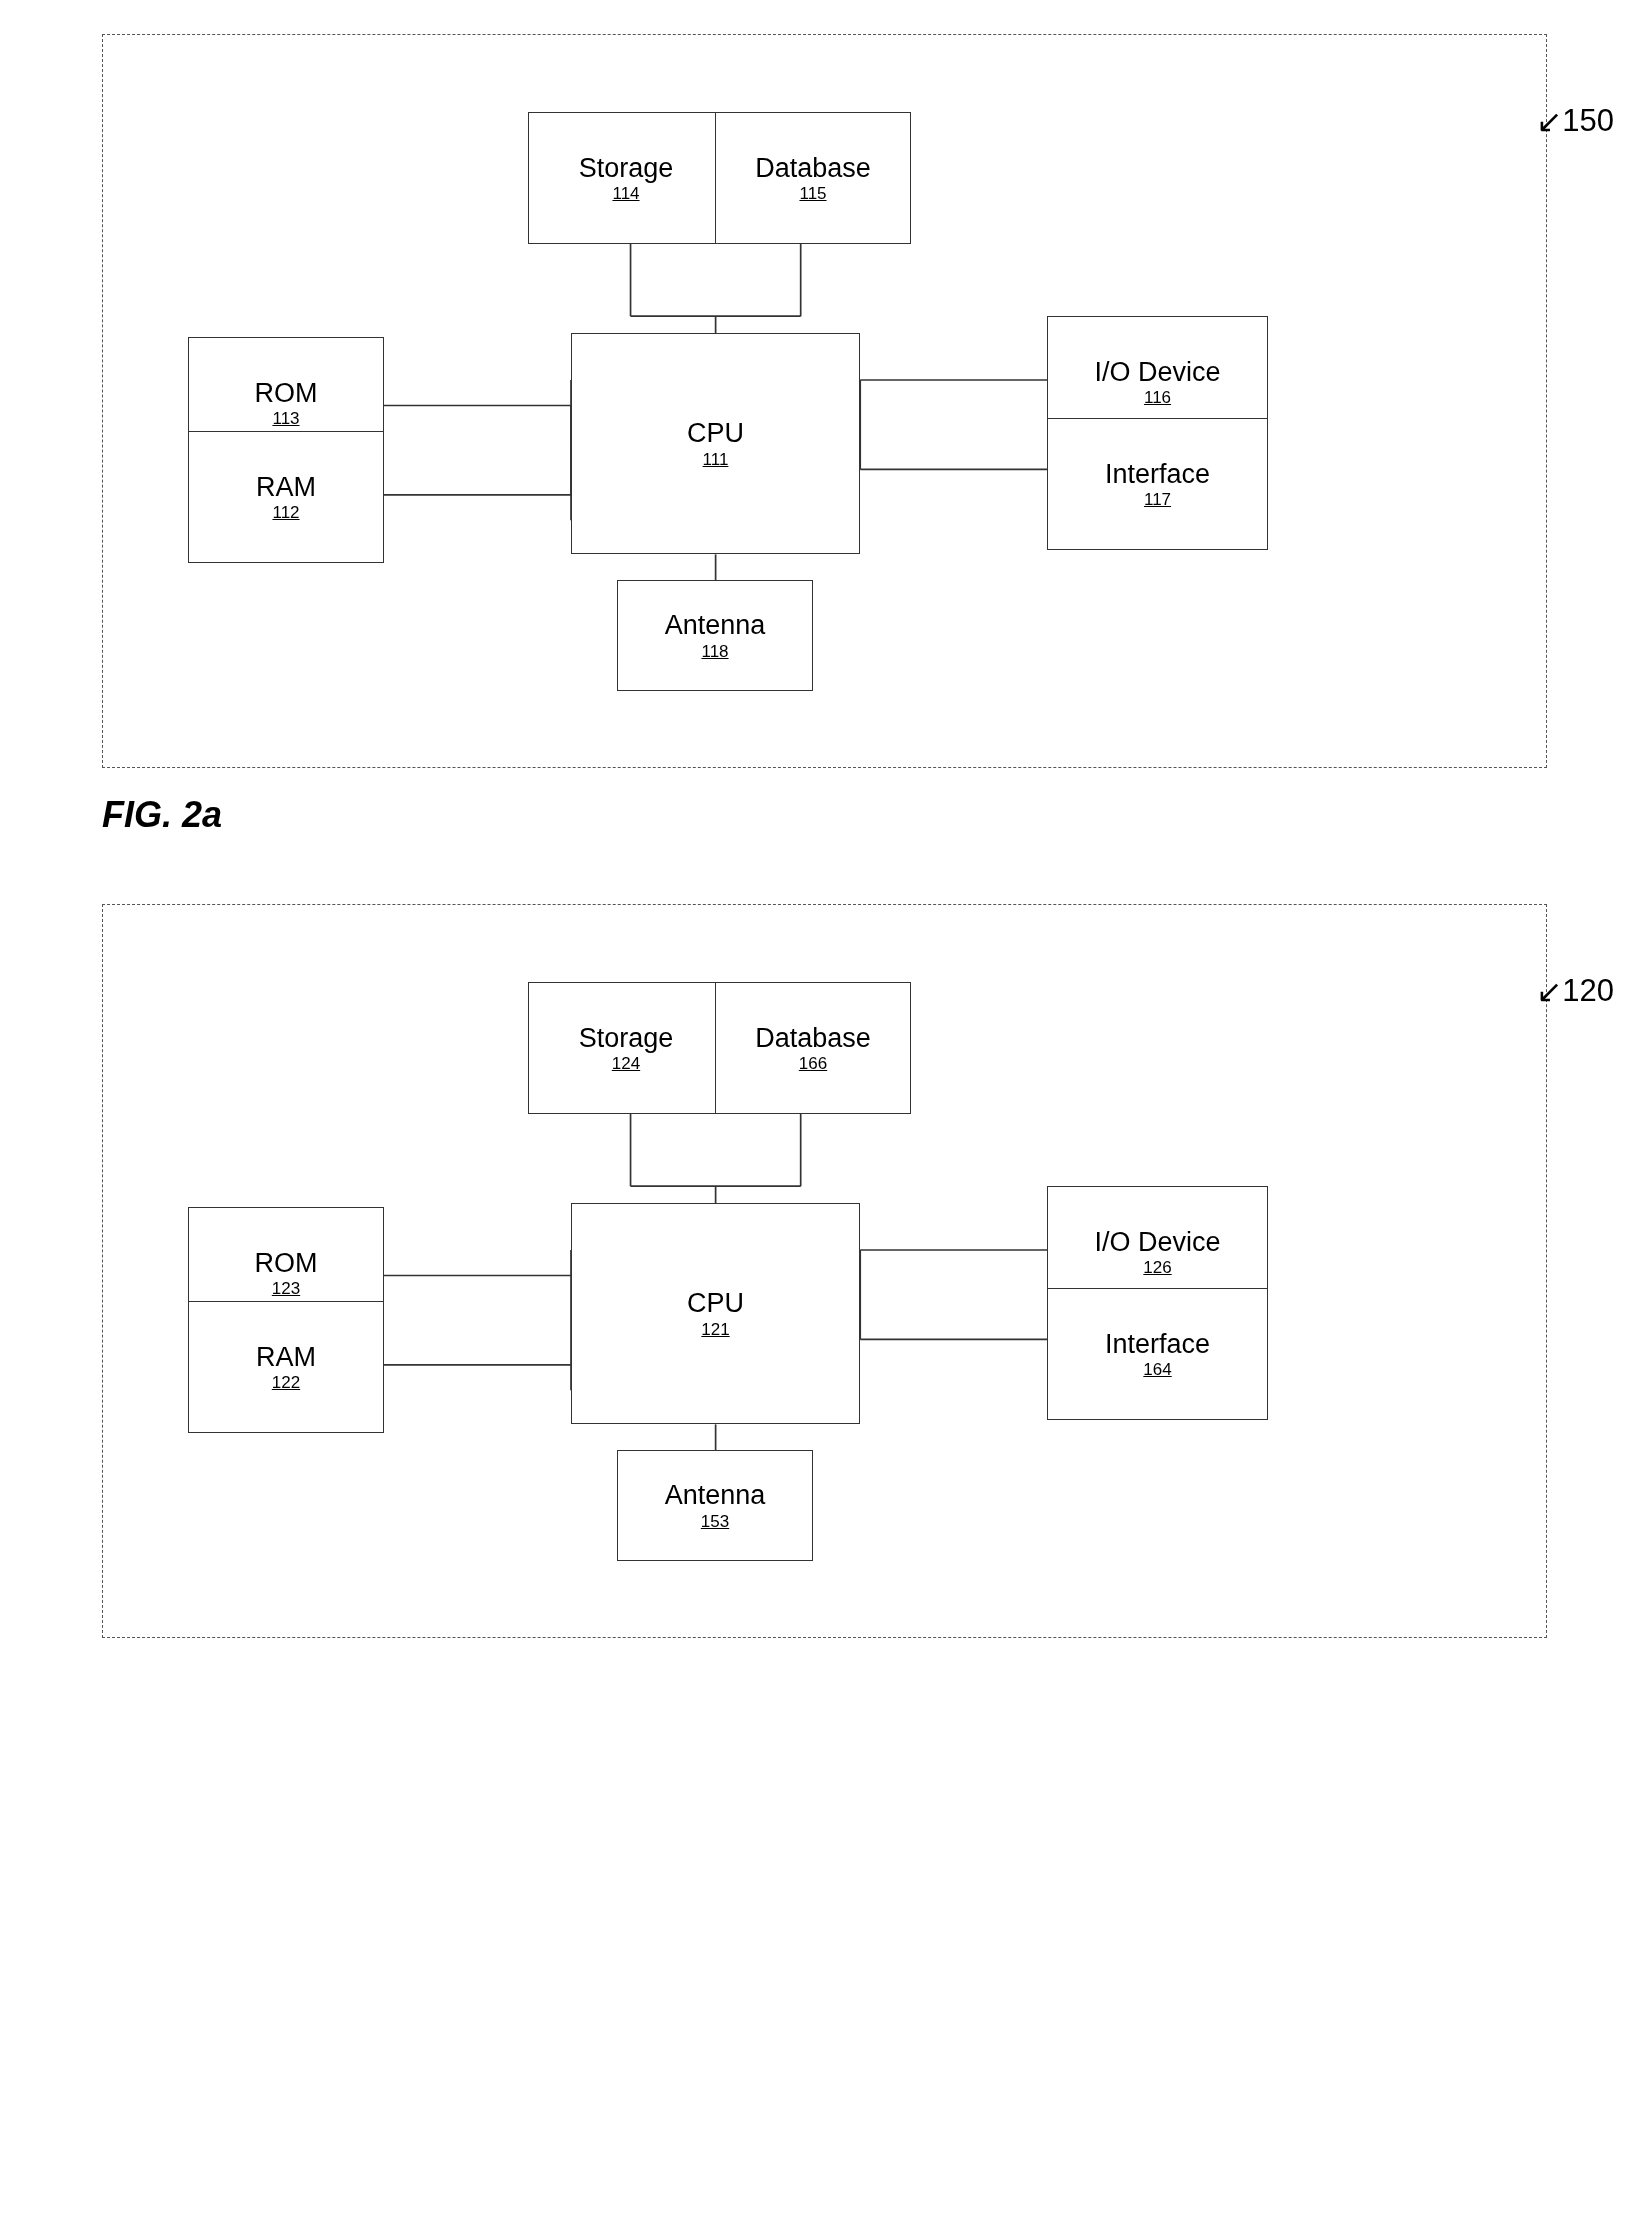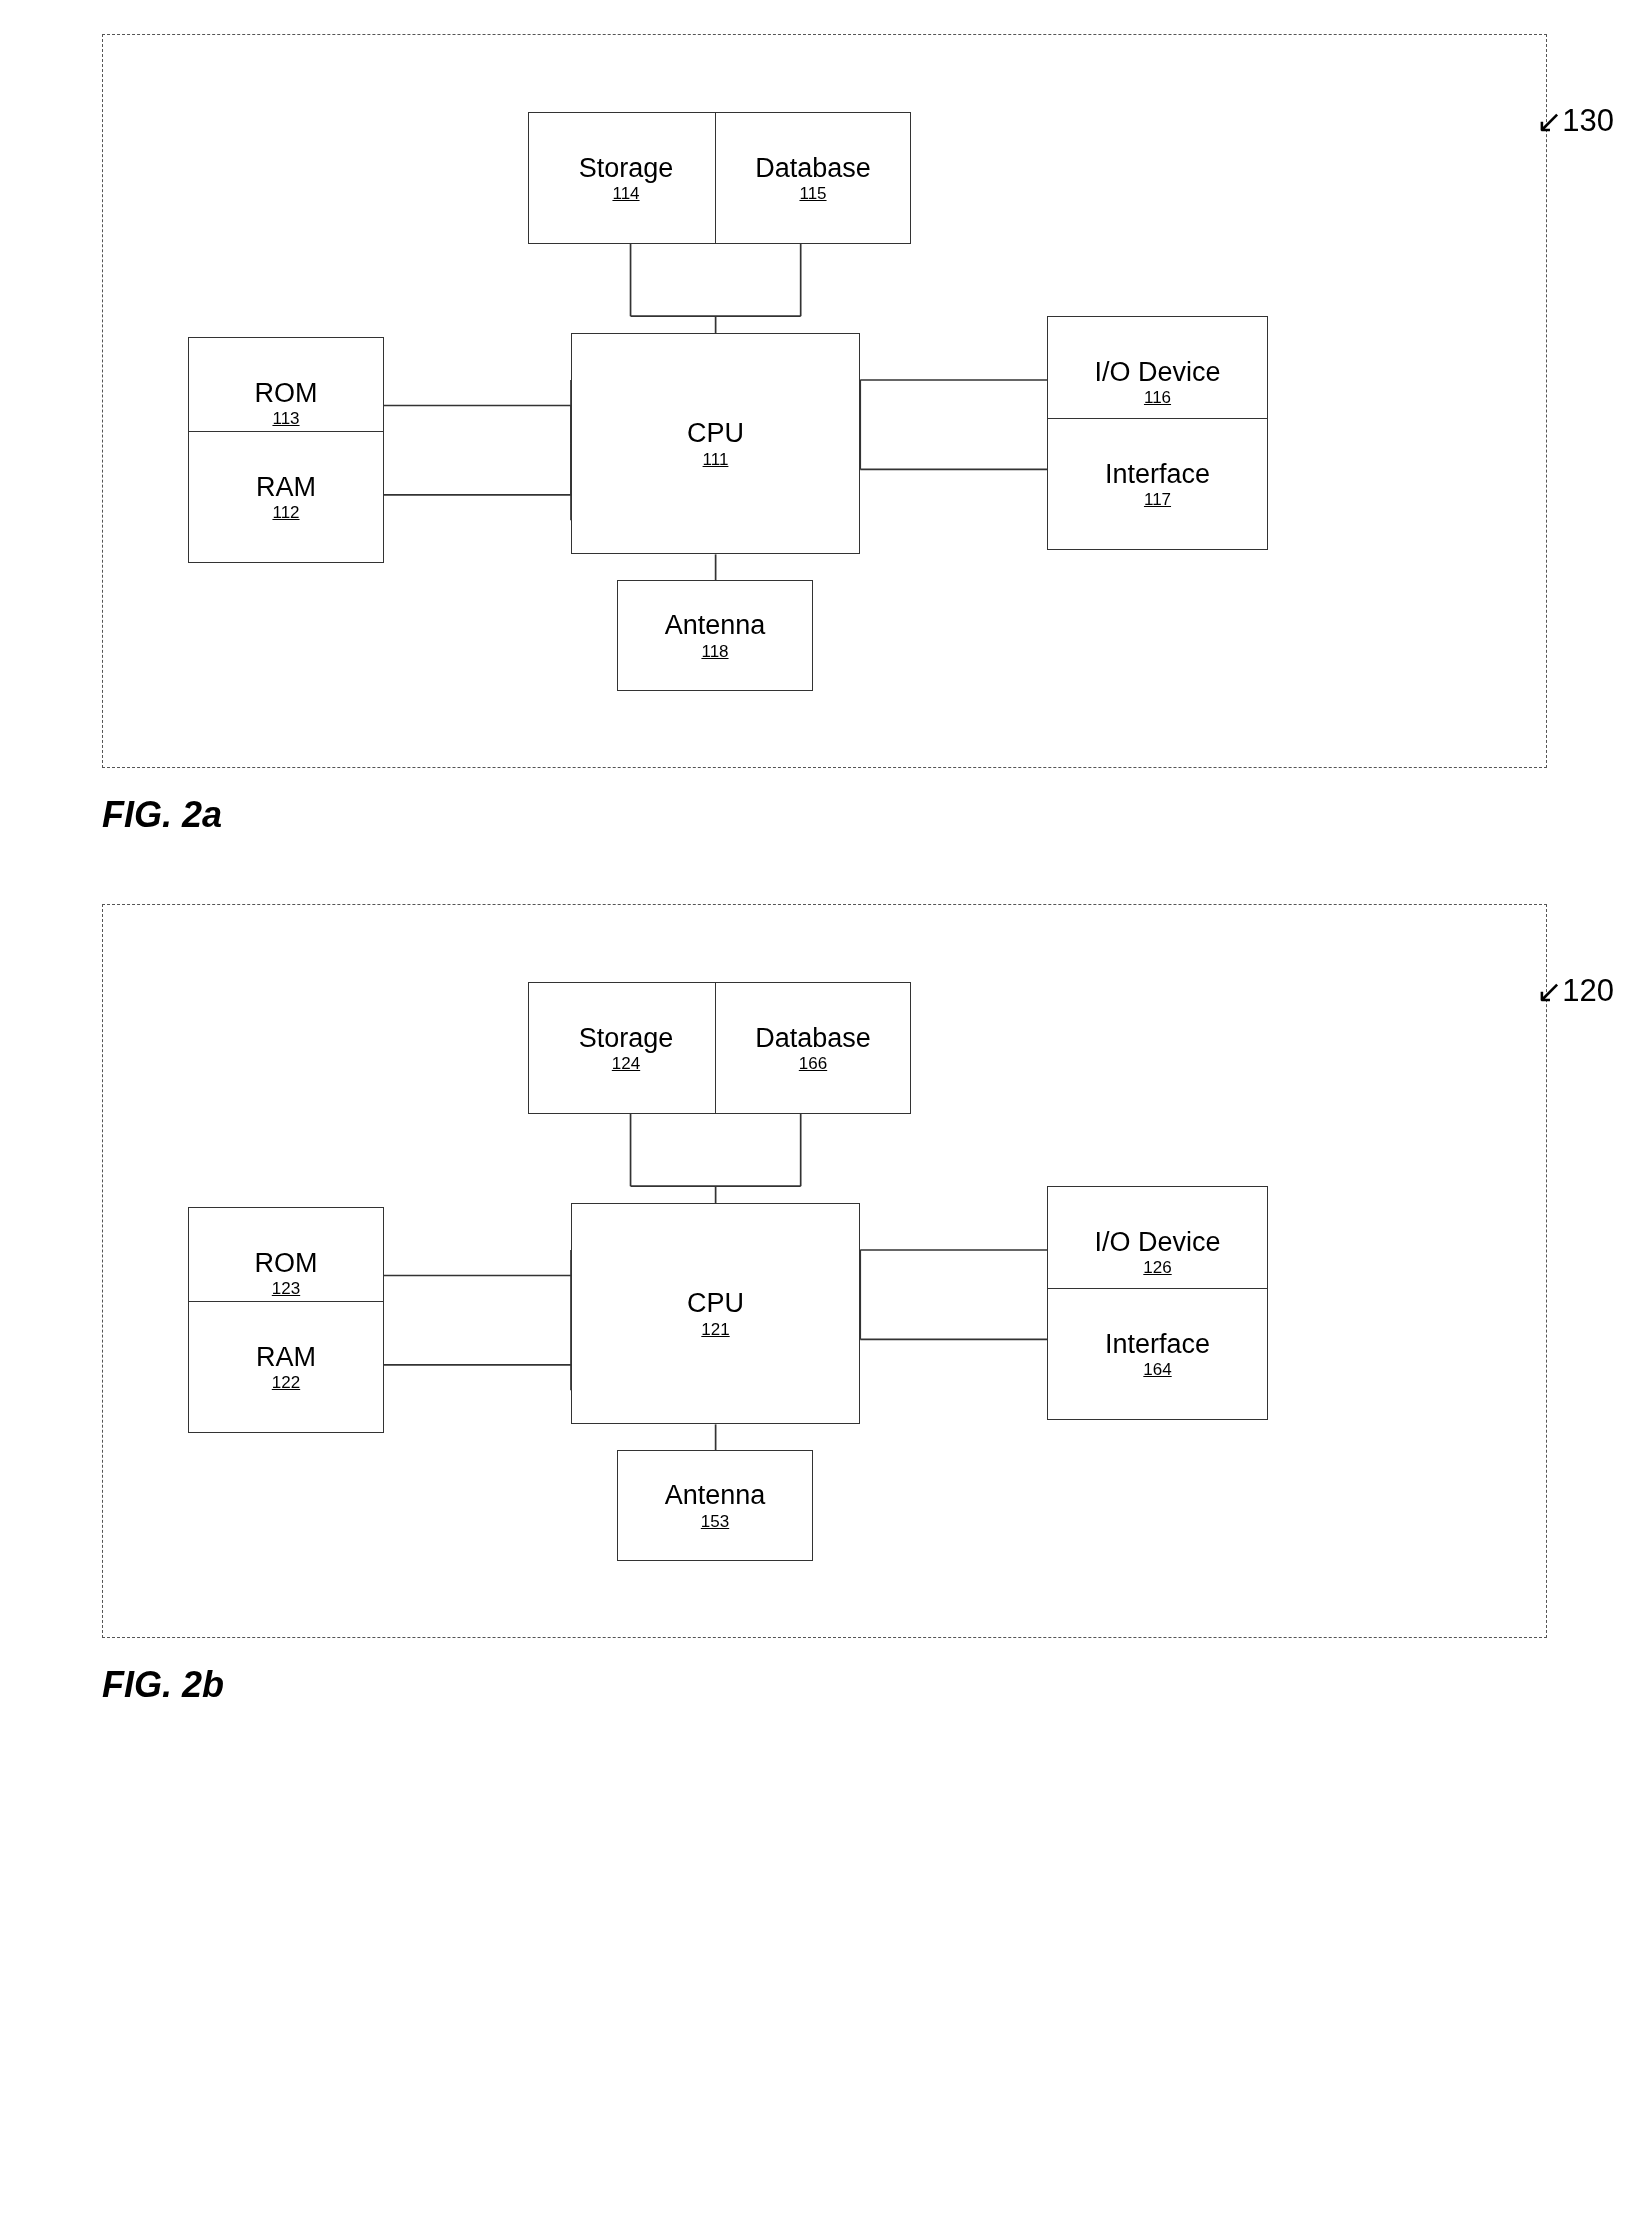--- a/index.html
+++ b/index.html
@@ -163,21 +163,21 @@
 
       <div class="node" style="left:463px; top:502px; width:196px; height:111px;">
         <span class="node-label">Antenna</span>
         <span class="node-number">118</span>
       </div>
 
     </div>
 
     <div class="diagram-label">
       <span>↙</span>
-      <span>130</span>
+      <span>150</span>
     </div>
   </div>
 
   <div class="fig-label">
     <span>FIG. 2a</span>
   </div>
 </div>
 
 <div class="spacer"></div>
 
@@ -251,17 +251,14 @@
       </div>
 
     </div>
 
     <div class="diagram-label">
       <span>↙</span>
       <span>120</span>
     </div>
   </div>
 
-  <div class="fig-label">
-    <span>FIG. 2b</span>
-  </div>
 </div>
 
 
 </body></html>

